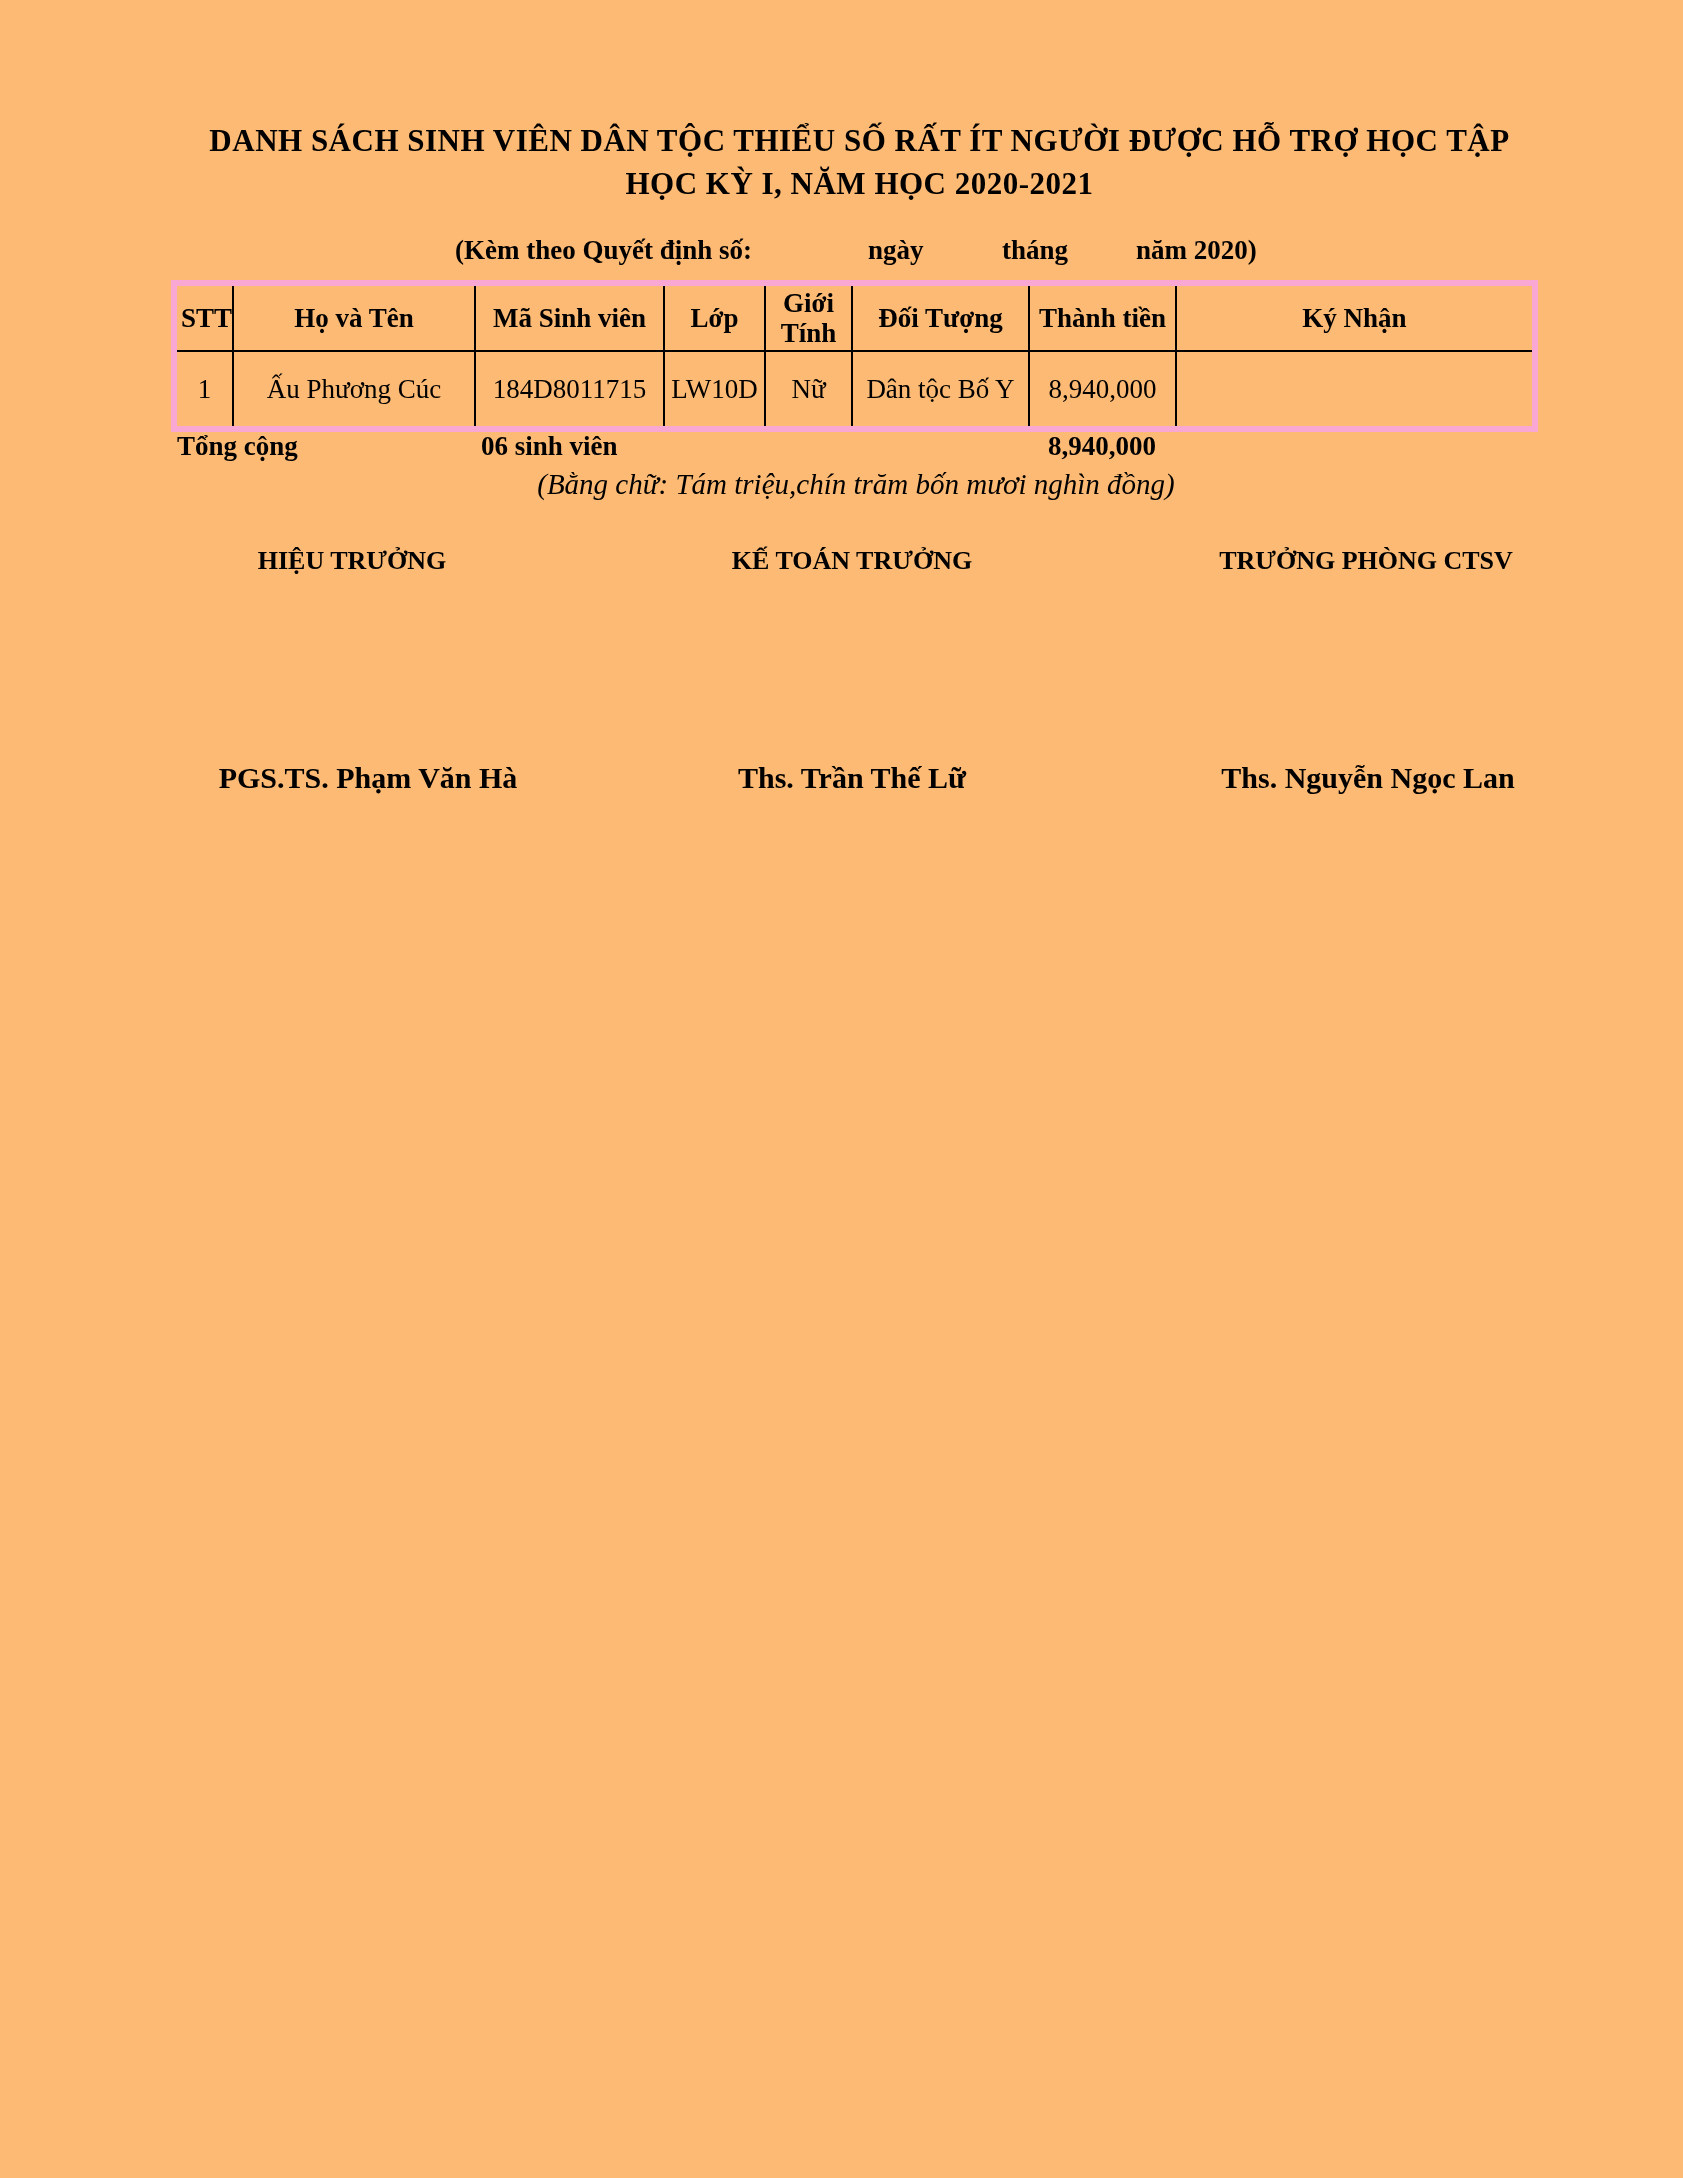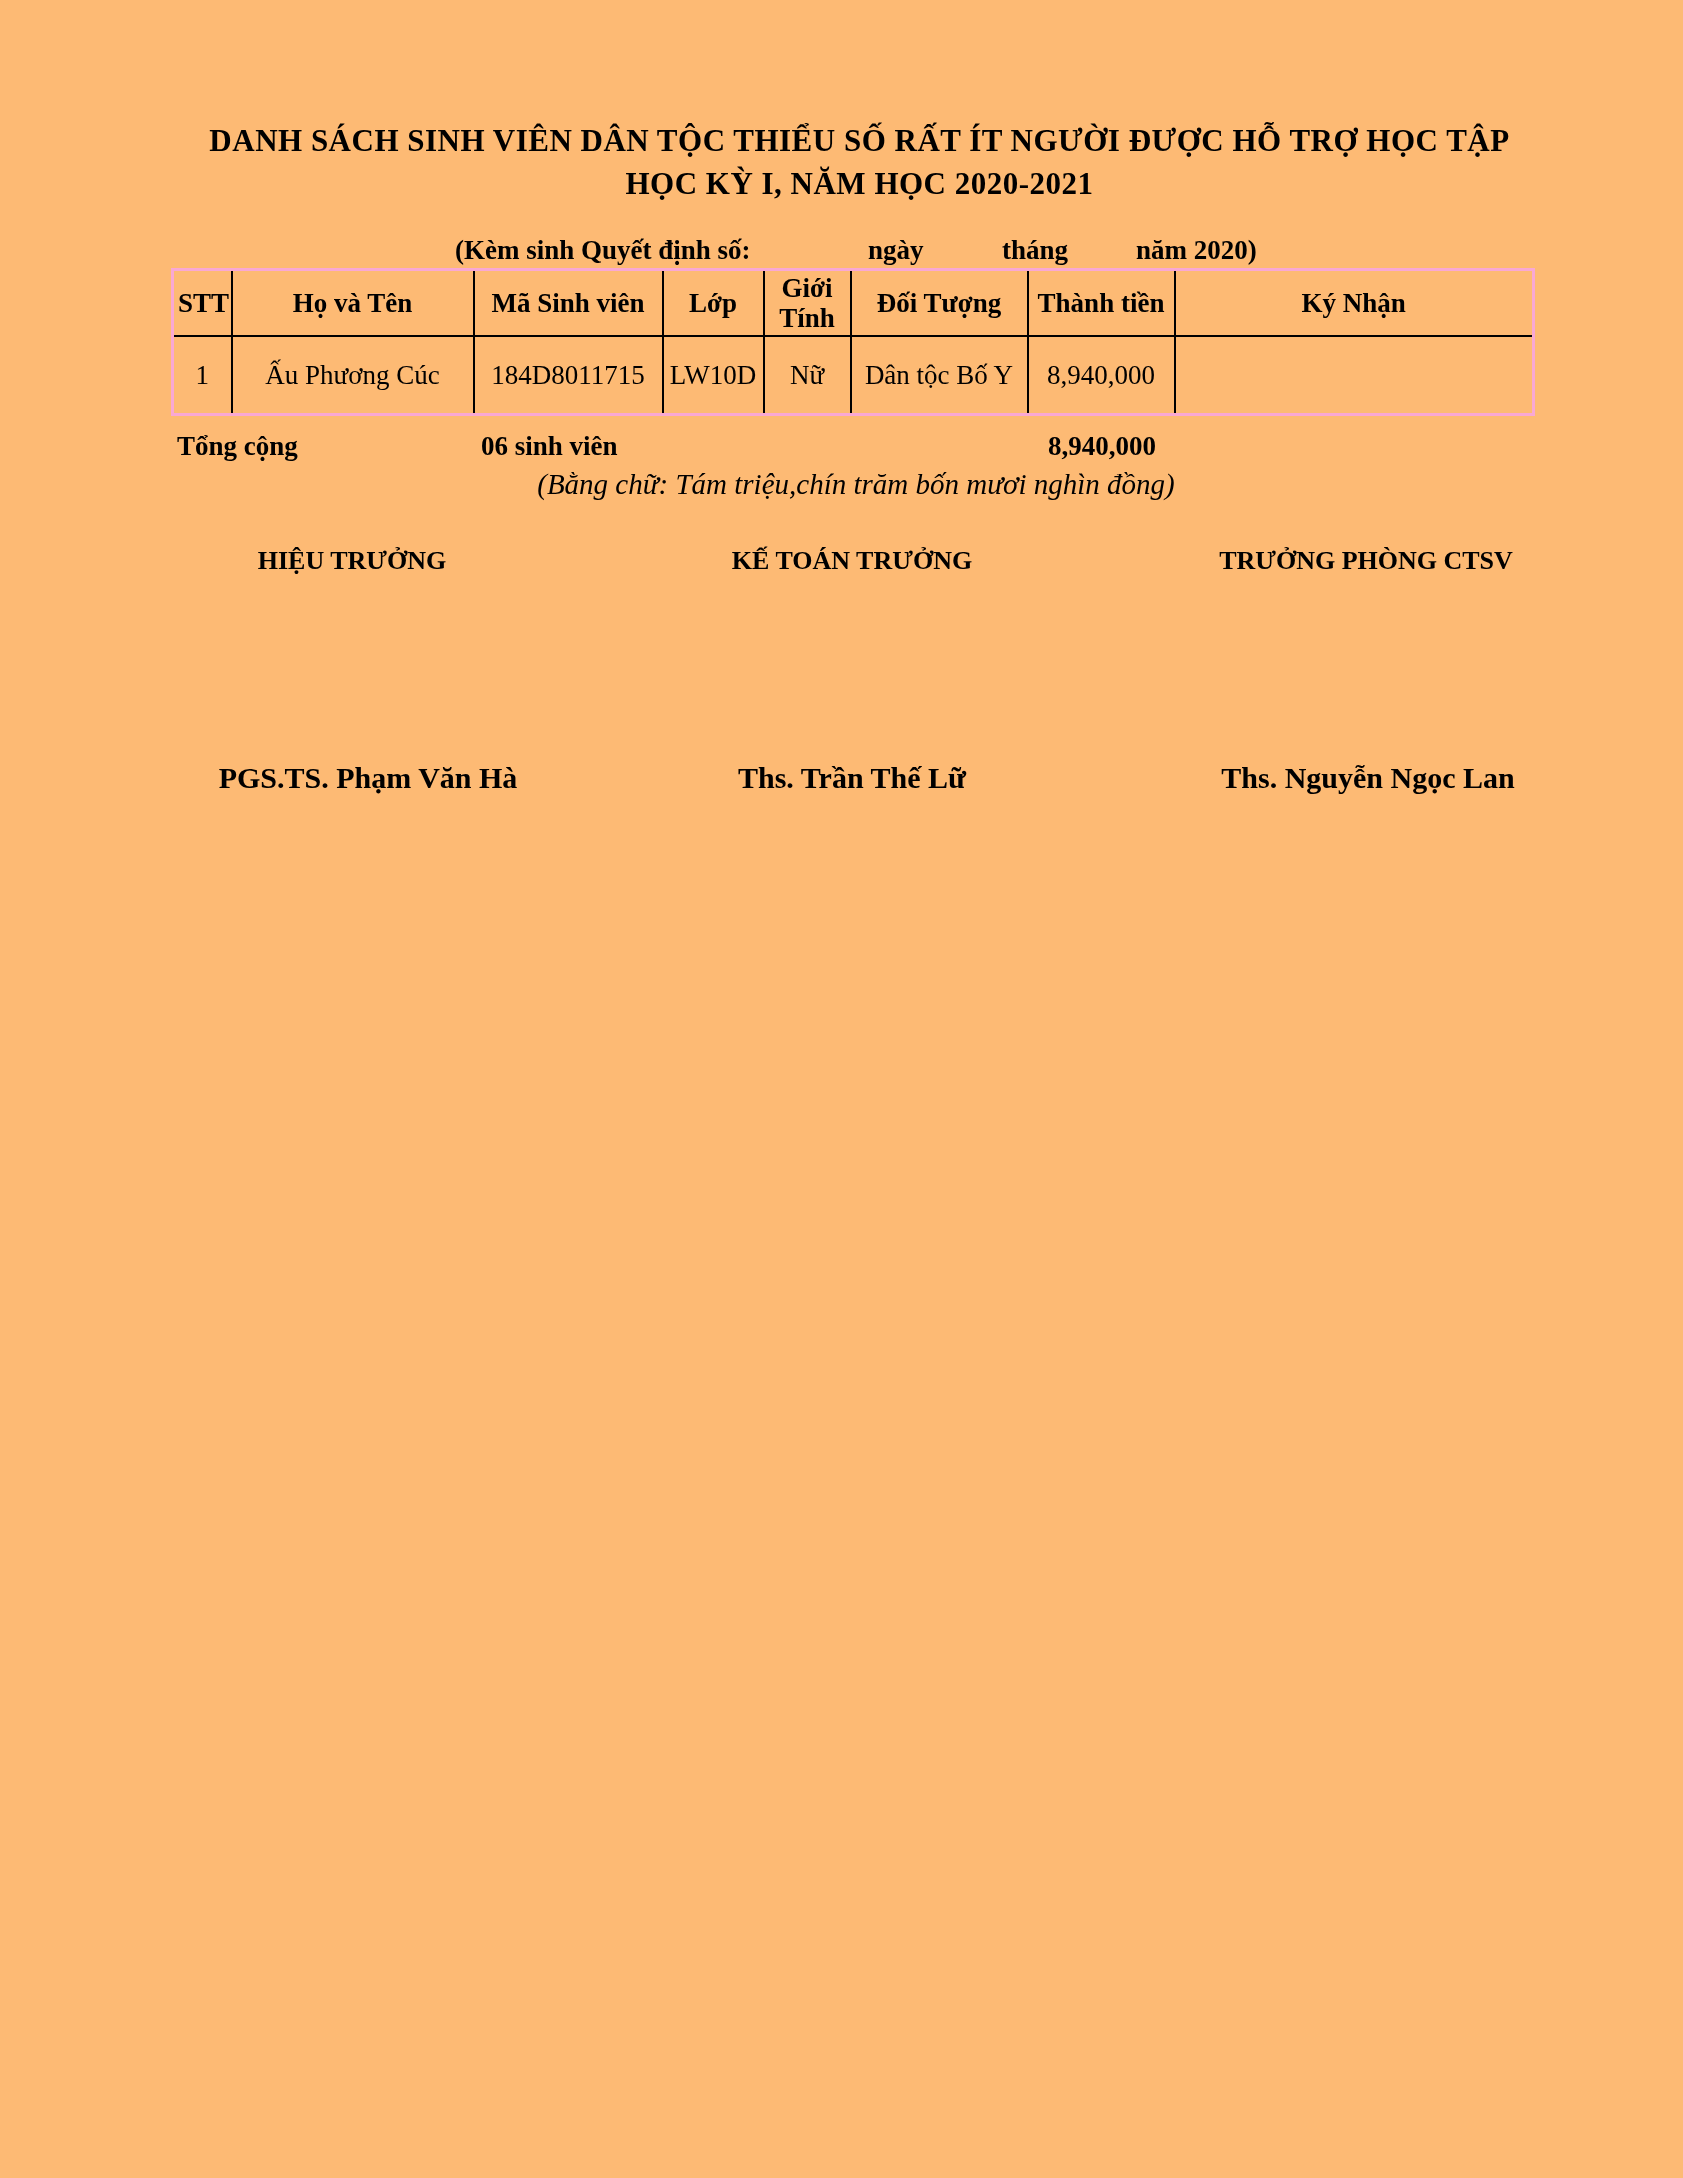--- a/index.html
+++ b/index.html
@@ -35,26 +35,26 @@
     font-size: 27px;
   }
   .decision-line span { position: absolute; top: 0; white-space: nowrap; }
   .dec-prefix { left: 455px; }
   .dec-day    { left: 868px; }
   .dec-month  { left: 1002px; }
   .dec-year   { left: 1136px; }
 
   table.student-table {
     position: absolute;
-    top: 268px;
+    top: 280px;
     left: 171px;
     width: 1361px;
     border-collapse: collapse;
     table-layout: fixed;
-    border: 3px solid #f9a8d4;
+    border: 6px solid #f9a8d4;
   }
   table.student-table th,
   table.student-table td {
     border: 2px solid #000;
     text-align: center;
     vertical-align: middle;
     overflow: hidden;
   }
   table.student-table th {
     font-weight: bold;
@@ -110,21 +110,21 @@
 </style>
 </head>
 <body>
 
 <div class="page">
 
   <div class="title-line l1">DANH SÁCH SINH VIÊN DÂN TỘC THIỂU SỐ RẤT ÍT NGƯỜI ĐƯỢC HỖ TRỢ HỌC TẬP</div>
   <div class="title-line l2">HỌC KỲ I, NĂM HỌC 2020-2021</div>
 
   <div class="decision-line">
-    <span class="dec-prefix">(Kèm sinh Quyết định số:</span>
+    <span class="dec-prefix">(Kèm theo Quyết định số:</span>
     <span class="dec-day">ngày</span>
     <span class="dec-month">tháng</span>
     <span class="dec-year">năm 2020)</span>
   </div>
 
   <table class="student-table">
     <colgroup>
       <col style="width:59px">
       <col style="width:242px">
       <col style="width:189px">

